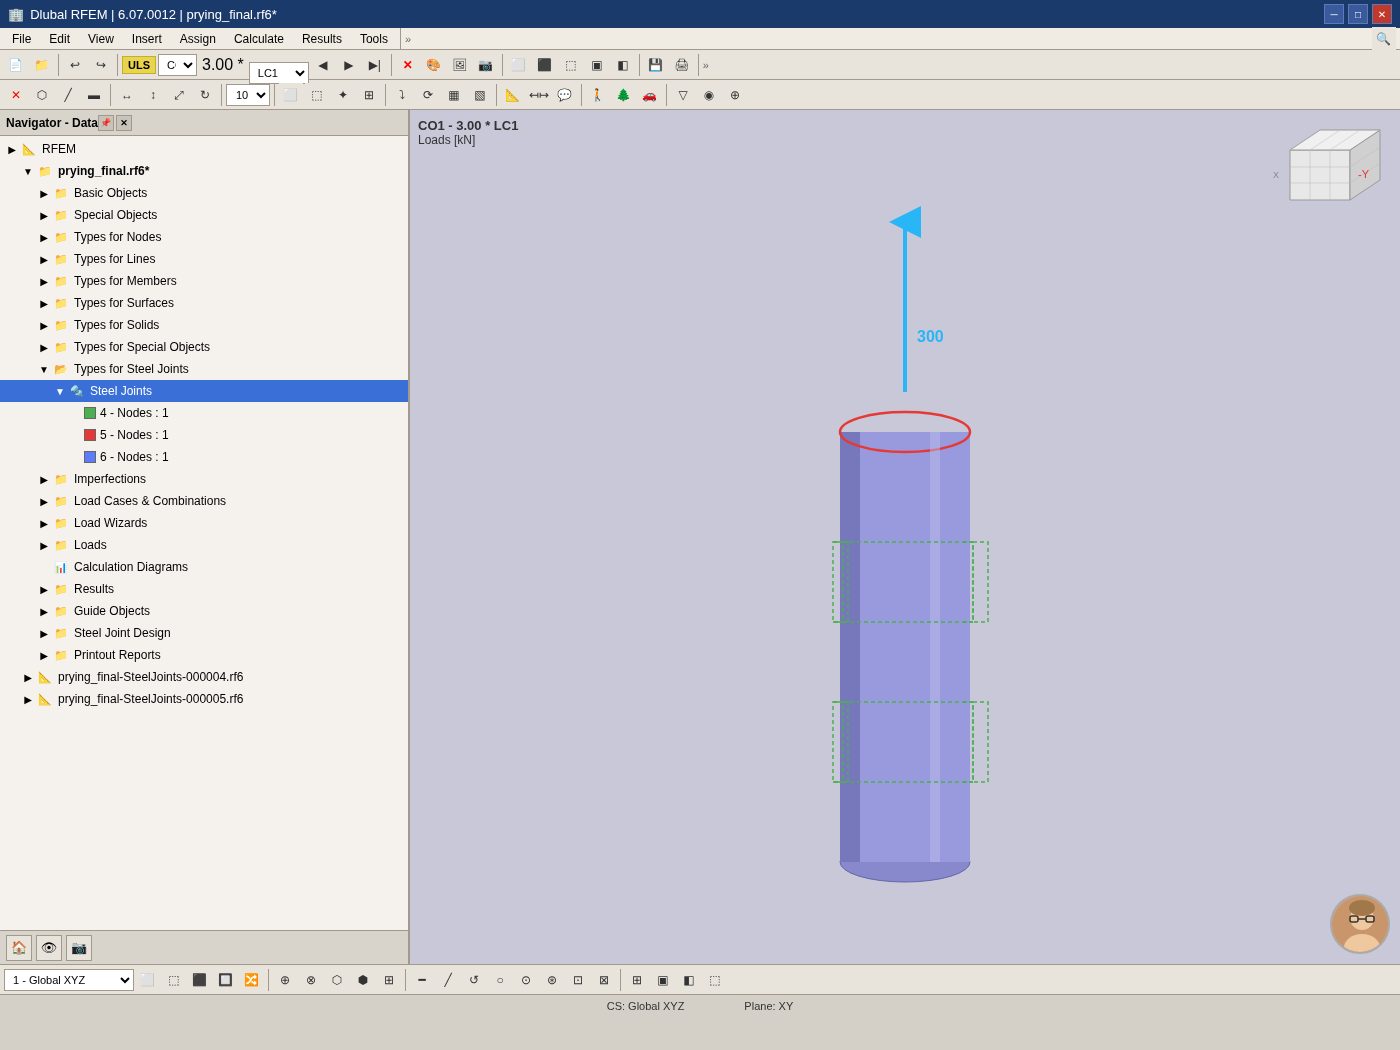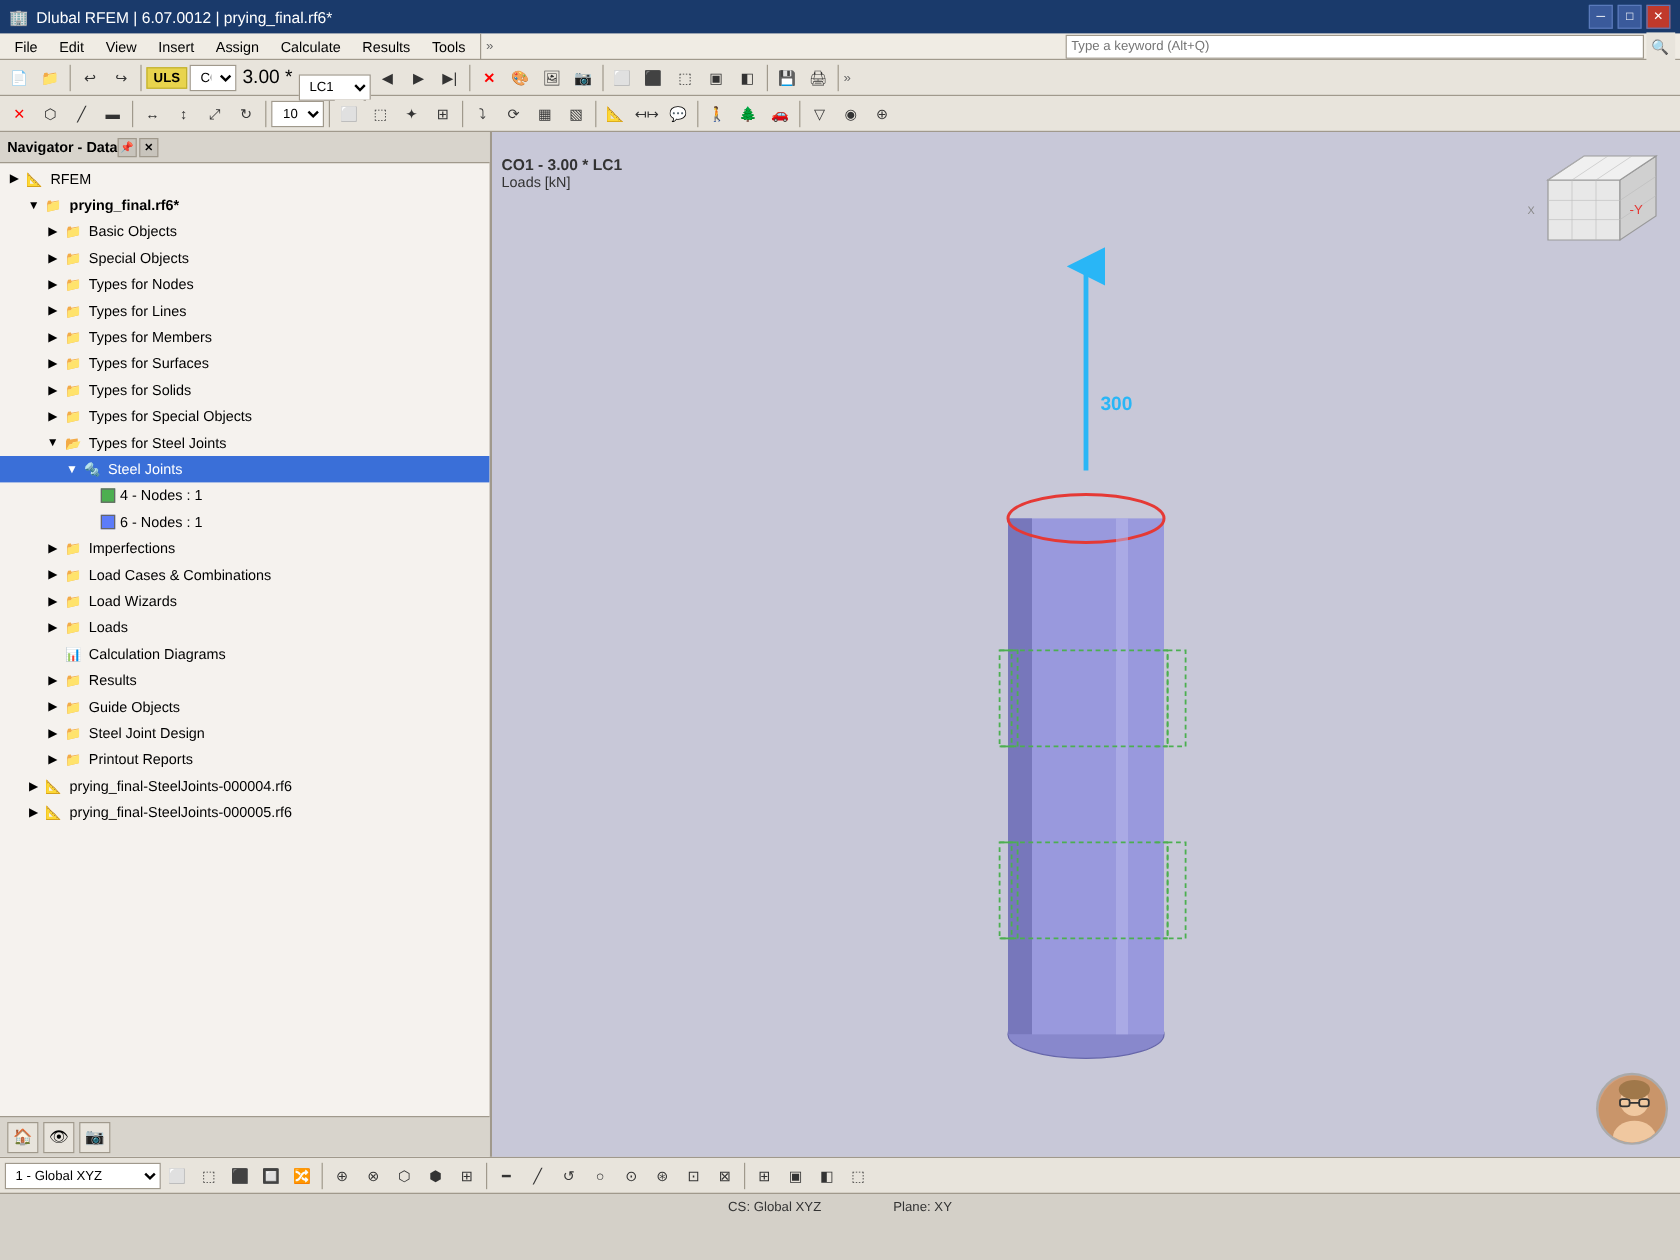--- a/index.html
+++ b/index.html
@@ -206,21 +206,20 @@
       flex: 1;
       background: #c8c8d8;
       position: relative;
       overflow: hidden;
     }
     .viewport-info {
       position: absolute;
       top: 8px; left: 8px;
       font-size: 12px;
       color: #333;
-      margin-top: 12px;
     }
     .viewport-info .co-label { font-weight: bold; font-size: 13px; }
 
     
     .cube-nav {
       position: absolute;
       top: 10px; right: 10px;
       width: 120px; height: 100px;
     }
 
@@ -273,21 +272,20 @@
   <div class="menu-item">Edit</div>
   <div class="menu-item">View</div>
   <div class="menu-item">Insert</div>
   <div class="menu-item">Assign</div>
   <div class="menu-item">Calculate</div>
   <div class="menu-item">Results</div>
   <div class="menu-item">Tools</div>
   <div class="tb-separator"></div>
   <span style="font-size:11px;color:#666">»</span>
   <div style="flex:1"></div>
-  <input class="search-input" style="width: 220px; height: 20px; font-size: 11px; border: 1px solid rgb(160, 153, 140); background: white; padding: 0px 4px;" placeholder="Type a keyword (Alt+Q)">
   <div class="tb-icon">🔍</div>
 </div>
 
 <div class="toolbar">
   <div class="tb-icon">📄</div>
   <div class="tb-icon">📁</div>
   <div class="tb-separator"></div>
   <div class="tb-icon">↩</div>
   <div class="tb-icon">↪</div>
   <div class="tb-separator"></div>
@@ -442,20 +440,25 @@
         <span class="tree-icon" style="color:white">🔩</span>
         <span class="tree-label">Steel Joints</span>
       </div>
 
       <div class="tree-item indent-4">
         <span class="tree-arrow" style="visibility:hidden">▶</span>
         <span class="color-dot" style="background:#4caf50"></span>
         <span class="tree-label">4 - Nodes : 1</span>
       </div>
 
+      <div class="tree-item indent-4">
+        <span class="tree-arrow" style="visibility:hidden">▶</span>
+        <span class="color-dot" style="background:#e53935"></span>
+        <span class="tree-label">5 - Nodes : 1</span>
+      </div>
 
       <div class="tree-item indent-4">
         <span class="tree-arrow" style="visibility:hidden">▶</span>
         <span class="color-dot" style="background:#5c7cfa"></span>
         <span class="tree-label">6 - Nodes : 1</span>
       </div>
 
       <div class="tree-item indent-2">
         <span class="tree-arrow">▶</span>
         <span class="tree-icon folder-icon">📁</span>

